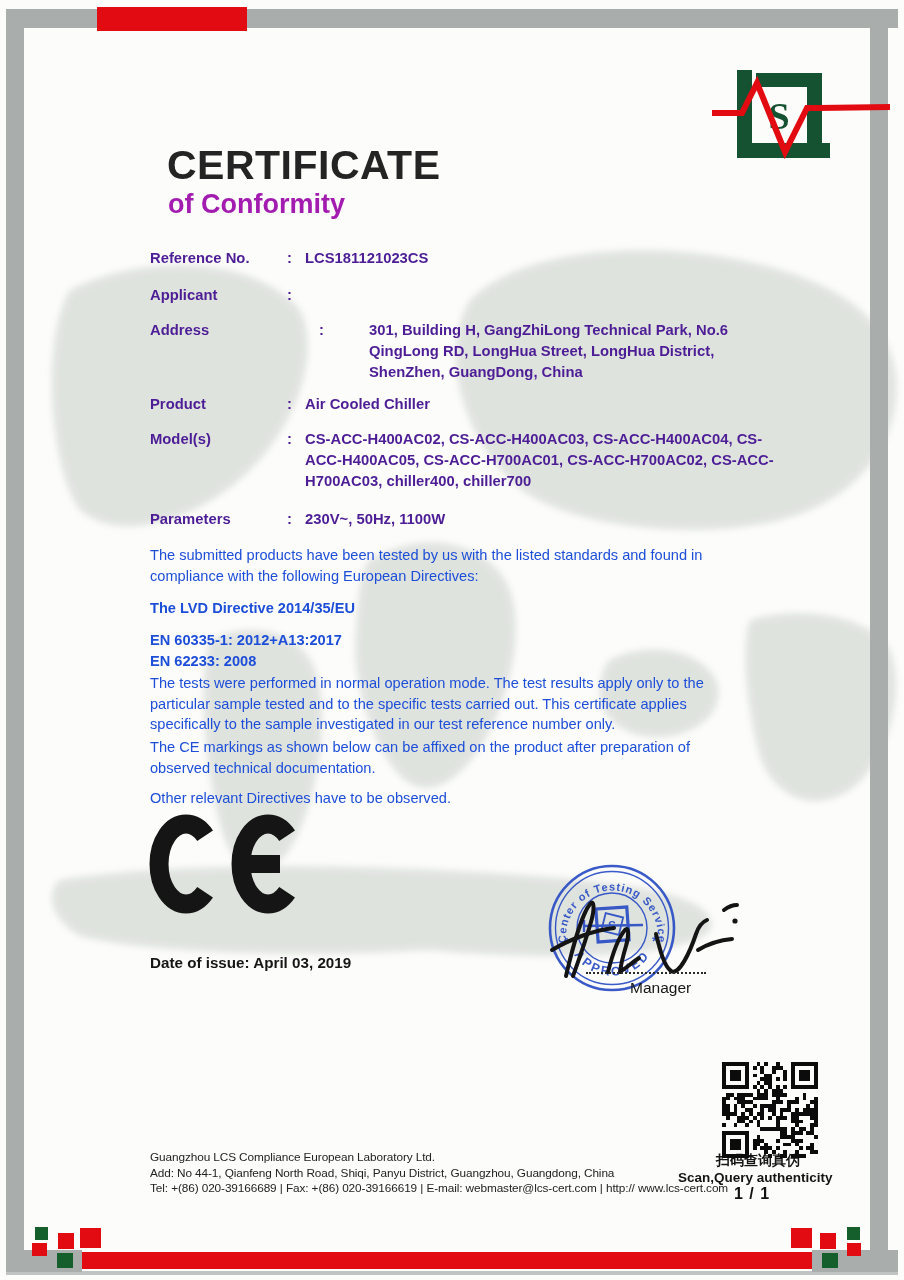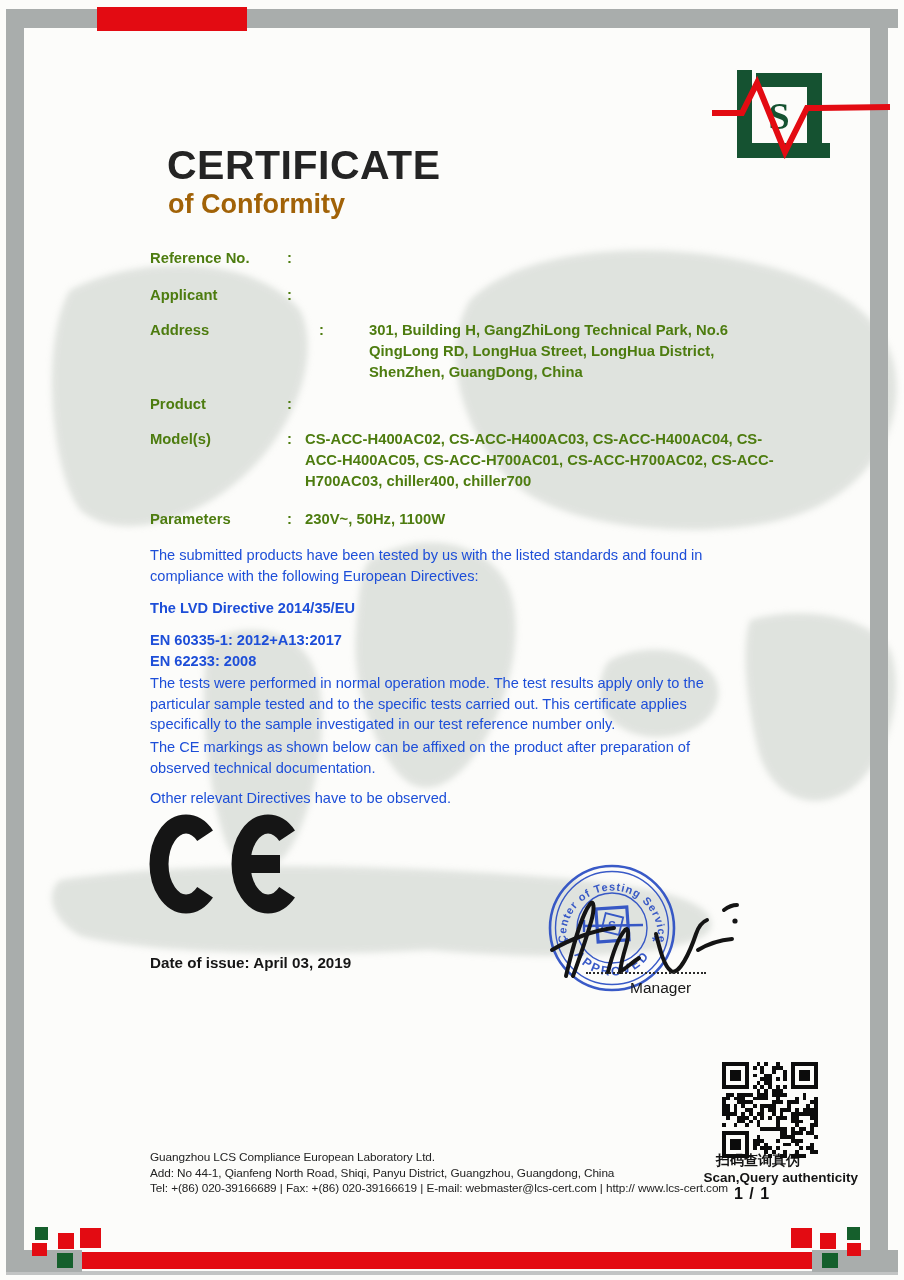--- a/index.html
+++ b/index.html
@@ -7,45 +7,45 @@
         overflow:hidden;font-family:"Liberation Sans",sans-serif;color:#1d1d1d;}
   .abs{position:absolute;}
   
   .bar{position:absolute;background:#a9adac;}
   .sq{position:absolute;}
   
   .map{position:absolute;left:0;top:0;z-index:0;}
   .content{position:absolute;inset:0;z-index:2;}
   
   .title{left:167px;top:142px;font-size:41px;font-weight:bold;letter-spacing:.5px;color:#242424;}
-  .subtitle{left:168px;top:189px;font-size:27px;font-weight:bold;color:#a16207;}
+  .subtitle{left:168px;top:189px;font-size:27px;font-weight:bold;color:#a21caf;}
   
   .fields{left:150px;top:248px;width:640px;}
-  .frow{display:flex;font-weight:bold;font-size:14.8px;line-height:21px;color:#4d7c0f;}
+  .frow{display:flex;font-weight:bold;font-size:14.8px;line-height:21px;color:#4c1d95;}
   .flabel{width:137px;flex:none;}
   .fcolon{width:18px;flex:none;}
   .fvalue{width:478px;}
   .frow:nth-child(1){margin-bottom:16px;}
   .frow:nth-child(2){margin-bottom:14px;}
   .frow:nth-child(3){margin-bottom:11px;gap:32px;}
   .frow:nth-child(4){margin-bottom:14px;}
   .frow:nth-child(5){margin-bottom:17px;}
   
   .para{left:150px;width:600px;font-size:14.6px;line-height:20.5px;color:#1d4ed8;margin-top:32px;}
   .bold{font-weight:bold;}
   .date-line{left:150px;top:954px;font-size:15.2px;font-weight:bold;color:#161616;}
   
   .stamp{left:546px;top:862px;z-index:3;opacity:.93;}
   .signature{left:538px;top:888px;z-index:4;}
   .dotline{left:586px;top:972px;width:120px;border-top:2px dotted #2a2a2a;z-index:4;}
   .manager{left:630px;top:979px;font-size:15.5px;color:#181818;z-index:4;}
   
   .qr{left:722px;top:1062px;z-index:3;}
   .qr-zh{left:698px;top:1152px;width:120px;text-align:center;font-size:14px;font-weight:bold;color:#141414;}
-  .qr-en{left:678px;top:1170px;width:180px;text-align:right;font-size:13.5px;font-weight:bold;color:#141414;}
+  .qr-en{left:678px;top:1170px;width:180px;text-align:left;font-size:13.5px;font-weight:bold;color:#141414;}
   .pageno{left:716px;top:1185px;width:72px;text-align:center;font-size:16px;font-weight:bold;letter-spacing:1px;color:#111;}
   
   .footer{left:150px;top:1150px;width:575px;font-size:11.8px;line-height:15.6px;color:#232323;letter-spacing:-.1px;}
   .footer div{white-space:nowrap;}
 </style>
 </head>
 <body>
 
 <div class="page">
 
@@ -101,33 +101,35 @@
       <polyline points="0,51 30,51 45,21 73,90 95,46 106,46 178,45" fill="none" stroke="#e30b12" stroke-width="6" stroke-linejoin="miter"></polyline>
     </svg>
 
     <div class="abs title">CERTIFICATE</div>
     <div class="abs subtitle">of Conformity</div>
 
     <div class="abs fields">
       <div class="frow">
         <span class="flabel">Reference No.</span>
         <span class="fcolon">:</span>
+        <span class="fvalue">LCS181121023CS</span>
       </div>
       <div class="frow">
         <span class="flabel">Applicant</span>
         <span class="fcolon">:</span>
       </div>
       <div class="frow">
         <span class="flabel">Address</span>
         <span class="fcolon">:</span>
         <span class="fvalue">301, Building H, GangZhiLong Technical Park, No.6 QingLong RD, LongHua Street, LongHua District, ShenZhen, GuangDong, China</span>
       </div>
       <div class="frow">
         <span class="flabel">Product</span>
         <span class="fcolon">:</span>
+        <span class="fvalue">Air Cooled Chiller</span>
       </div>
       <div class="frow">
         <span class="flabel">Model(s)</span>
         <span class="fcolon">:</span>
         <span class="fvalue">CS-ACC-H400AC02, CS-ACC-H400AC03, CS-ACC-H400AC04, CS-ACC-H400AC05, CS-ACC-H700AC01, CS-ACC-H700AC02, CS-ACC-H700AC03, chiller400, chiller700</span>
       </div>
       <div class="frow">
         <span class="flabel">Parameters</span>
         <span class="fcolon">:</span>
         <span class="fvalue">230V~, 50Hz, 1100W</span>

